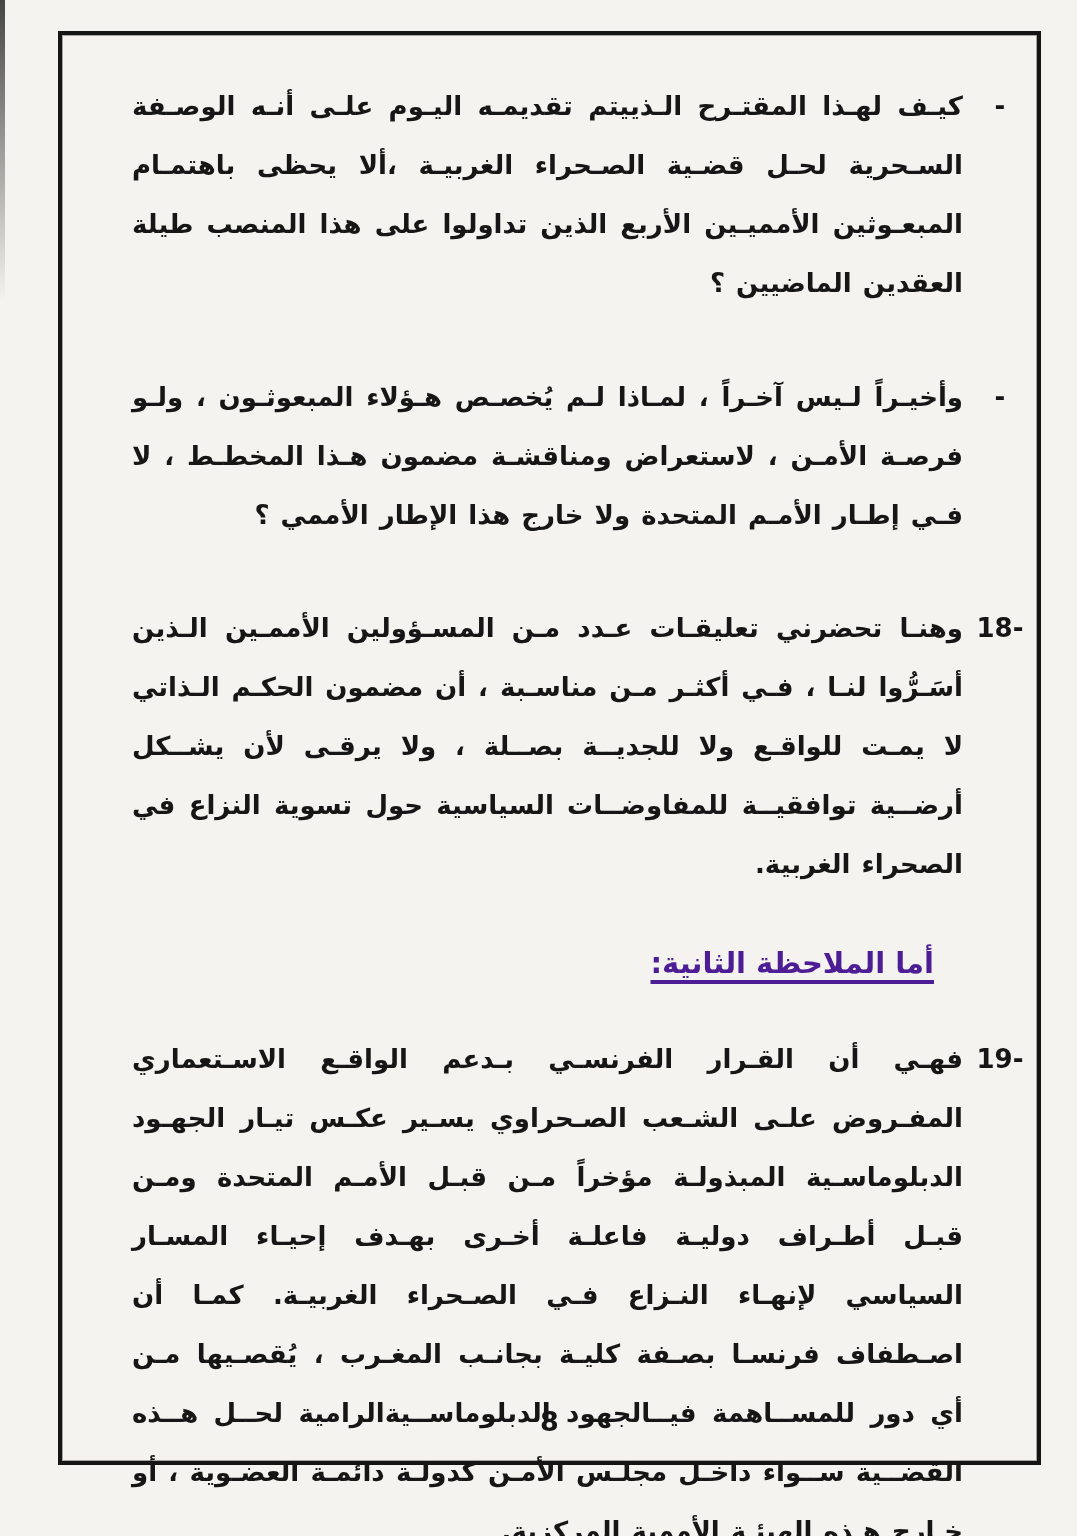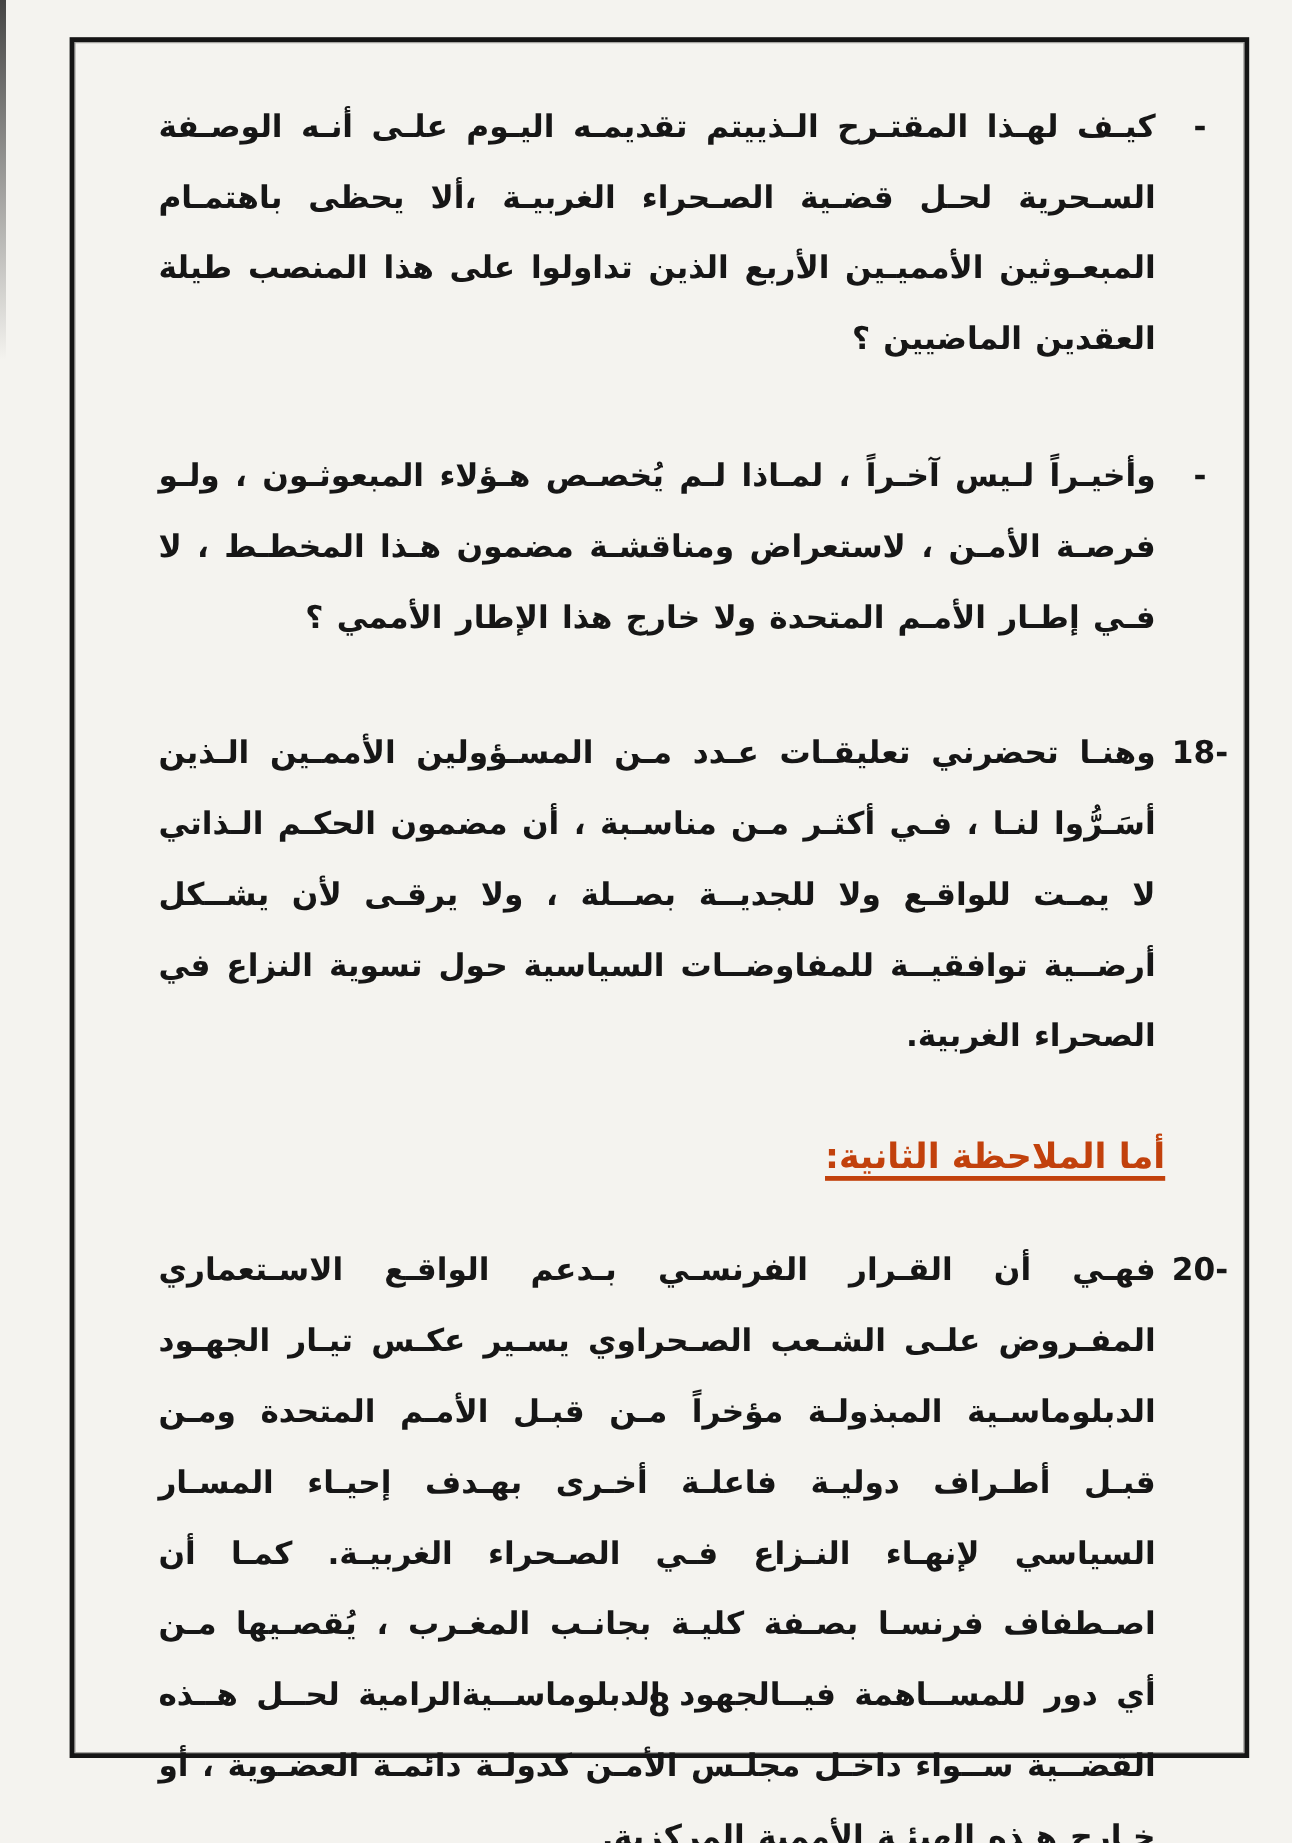--- a/index.html
+++ b/index.html
@@ -61,24 +61,24 @@
   .ptext {
     flex: 1 1 auto;
     text-align: justify;
     text-align-last: right;
     word-spacing: 2px;
   }
   .p-second { margin-top: 55px; }
   .p-18 { margin-top: 54px; }
   .p-19 { margin-top: 50px; }
   .heading {
-    margin: 52px 66px 0 0;
+    margin: 52px 103px 0 0;
     font-size: 29px;
     font-weight: bold;
-    color: #c2410c;
+    color: #4c1d95;
     text-decoration: underline;
     text-decoration-thickness: 3.5px;
     text-underline-offset: 7px;
     direction: rtl;
   }
   .page-number {
     position: absolute;
     bottom: 24px;
     left: 0;
     right: 0;
@@ -107,20 +107,20 @@
     </div>
 
     <div class="para p-18">
       <span class="marker">18-</span>
       <div class="ptext">وهنـا تحضرني تعليقـات عـدد مـن المسـؤولين الأممـين الـذين أسَـرُّوا لنـا ، فـي أكثـر مـن مناسـبة ، أن مضمون الحكـم الـذاتي لا يمـت للواقـع ولا للجديــة بصــلة ، ولا يرقـى لأن يشــكل أرضــية توافقيــة للمفاوضــات السياسية حول تسوية النزاع في الصحراء الغربية.</div>
     </div>
 
     <div class="heading">أما الملاحظة الثانية:</div>
 
     <div class="para p-19">
-      <span class="marker">20-</span>
+      <span class="marker">19-</span>
       <div class="ptext">فهـي أن القـرار الفرنسـي بـدعم الواقـع الاسـتعماري المفـروض علـى الشـعب الصـحراوي يسـير عكـس تيـار الجهـود الدبلوماسـية المبذولـة مؤخراً مـن قبـل الأمـم المتحدة ومـن قبـل أطـراف دوليـة فاعلـة أخـرى بهـدف إحيـاء المسـار السياسي لإنهـاء النـزاع فـي الصـحراء الغربيـة. كمـا أن اصـطفاف فرنسـا بصـفة كليـة بجانـب المغـرب ، يُقصـيها مـن أي دور للمســاهمة فيــالجهود الدبلوماســيةالرامية لحــل هــذه القضــية ســواء داخـل مجلـس الأمـن كدولـة دائمـة العضـوية ، أو خـارج هـذه الهيئـة الأممية المركزية.</div>
     </div>
 
     <div class="page-number">8</div>
 
   </div>
 </div>
 
 </body></html>

